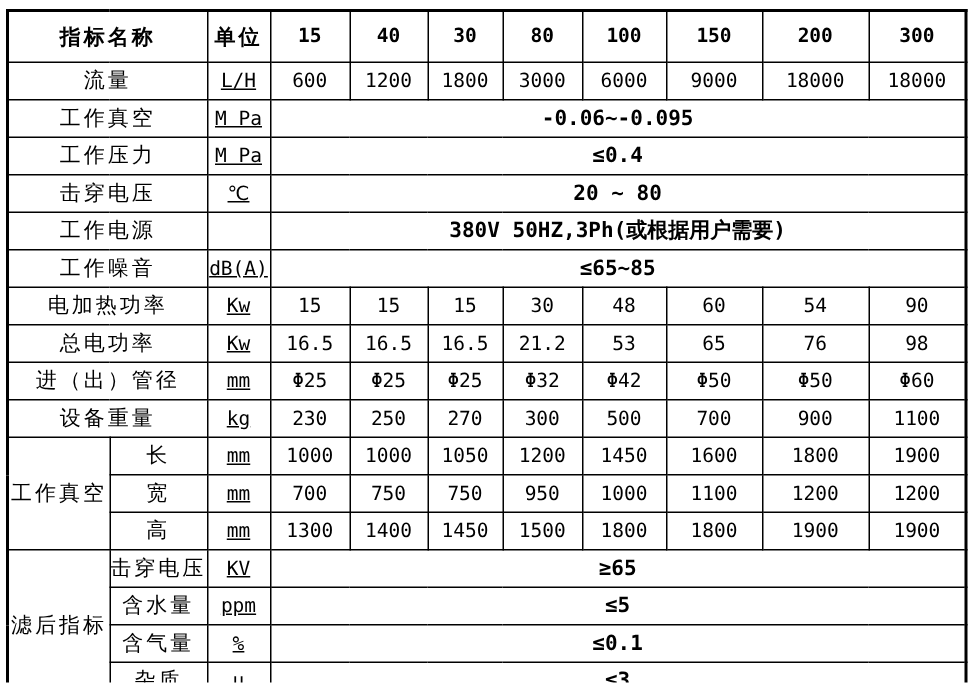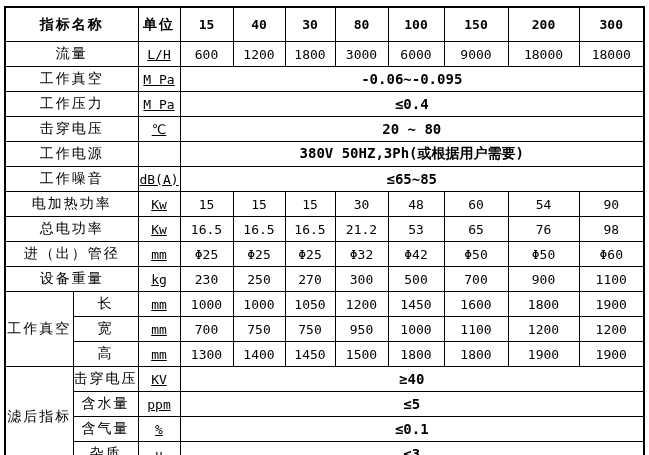--- a/index.html
+++ b/index.html
@@ -195,21 +195,21 @@
     <td class="num">1800</td>
     <td class="num">1800</td>
     <td class="num">1900</td>
     <td class="num">1900</td>
   </tr>
 
   <tr>
     <td rowspan="4" class="lbl">滤后指标</td>
     <td class="lbl">击穿电压</td>
     <td class="unit">KV</td>
-    <td colspan="8" class="merged">≥40</td>
+    <td colspan="8" class="merged">≥65</td>
   </tr>
   <tr>
     <td class="lbl">含水量</td>
     <td class="unit">ppm</td>
     <td colspan="8" class="merged">≤5</td>
   </tr>
   <tr>
     <td class="lbl">含气量</td>
     <td class="unit">%</td>
     <td colspan="8" class="merged">≤0.1</td>

